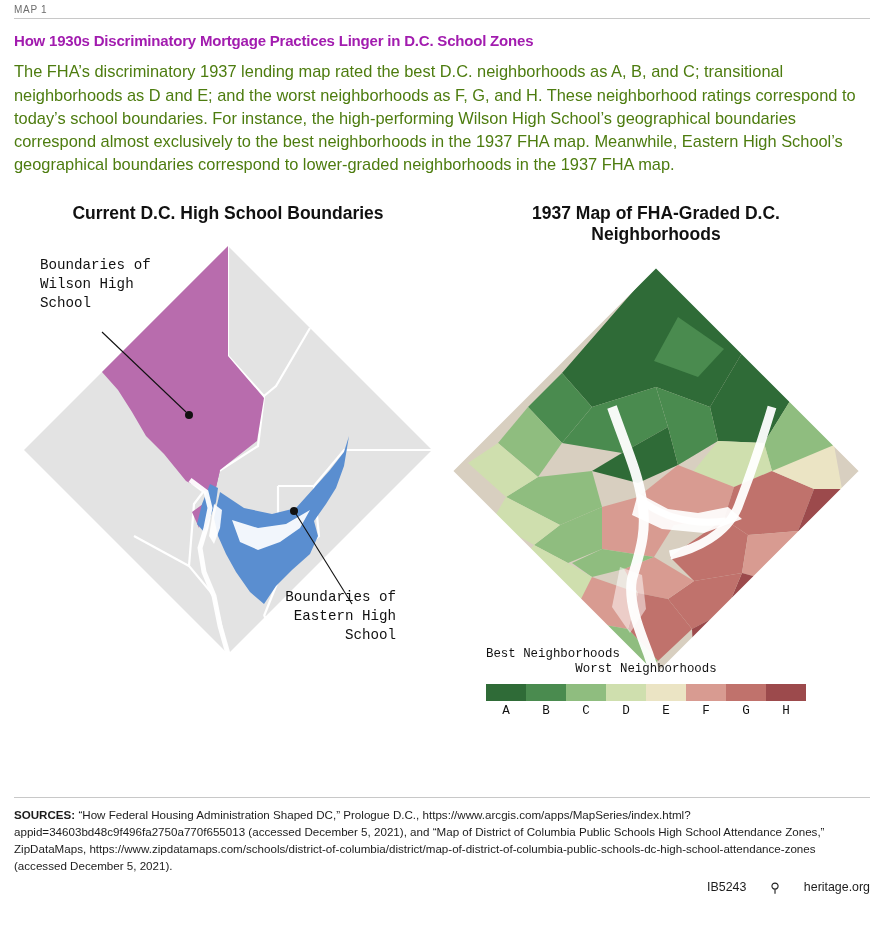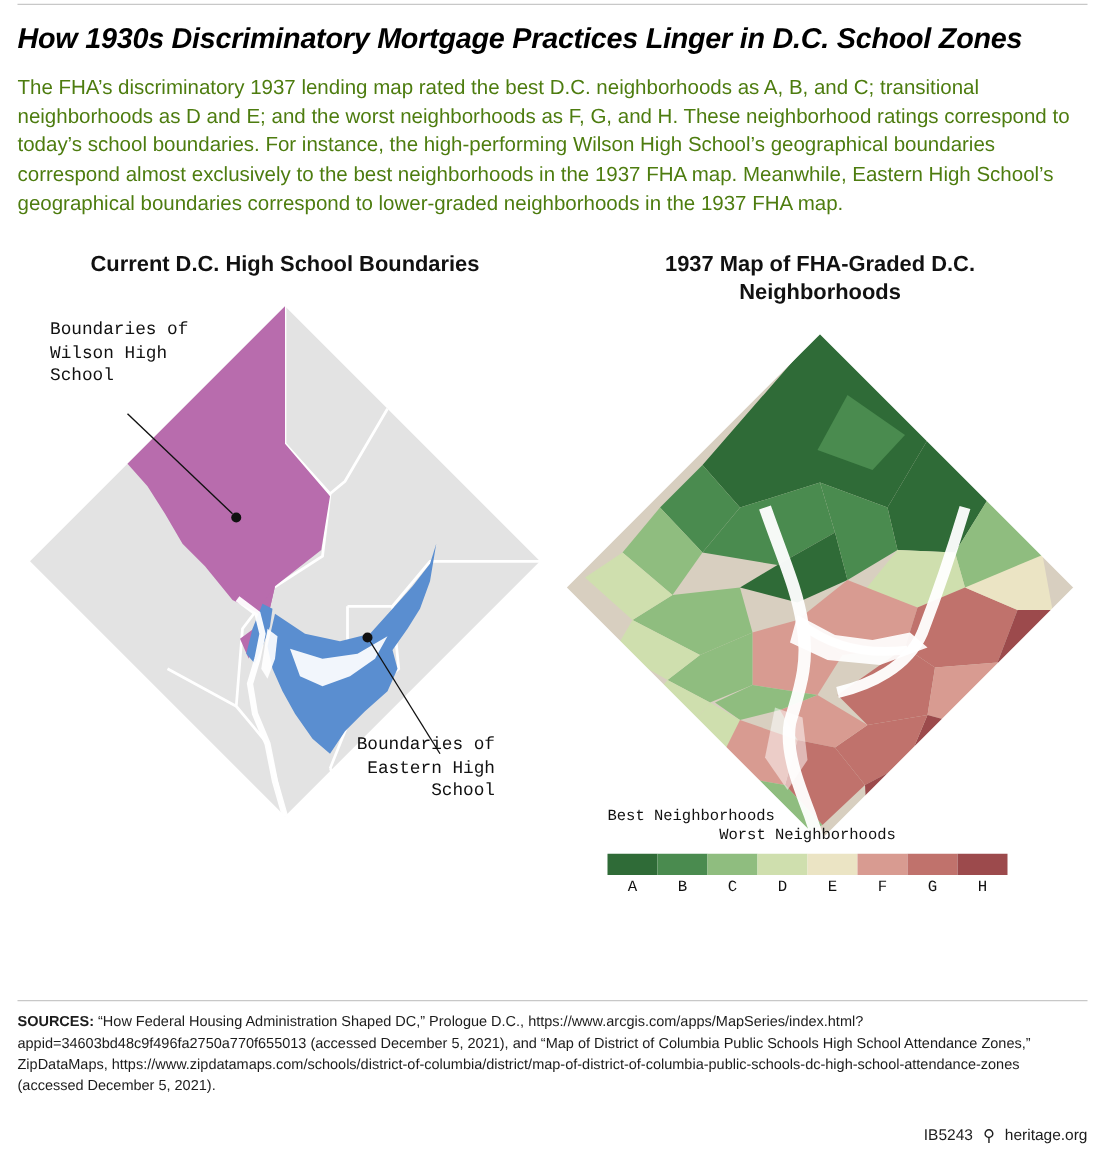--- a/index.html
+++ b/index.html
@@ -27,27 +27,26 @@
     letter-spacing: 0.07em;
     color: #6d6d6d;
     font-weight: 400;
     padding-top: 4px;
   }
   .rule-top {
     border-top: 1px solid #c8c8c8;
     margin-top: 3px;
   }
   .title {
-    font-size: 23px;
+    font-size: 15px;
     font-weight: 700;
     letter-spacing: -0.2px;
     margin-top: 13px;
     line-height: 1.15;
-    color: #000000;
-    font-style: italic;
+    color: #a21caf;
   }
   .deck {
     font-size: 16.4px;
     line-height: 1.42;
     margin-top: 11px;
     color: #4d7c0f;
     max-width: 862px;
   }
   .panels {
     position: relative;
@@ -145,40 +144,41 @@
   .rule-bottom {
     position: absolute;
     left: 14px;
     top: 797px;
     width: 856px;
     border-top: 1px solid #c8c8c8;
   }
   .footer {
     position: absolute;
     right: 14px;
-    top: 898px;
+    top: 880px;
     font-size: 12.4px;
     color: #1c1c1c;
     display: flex;
     align-items: flex-end;
-    gap: 8px;
+    gap: 24px;
   }
   .footer .brand {
     font-weight: 400;
   }
   .heritage-mark {
     font-size: 13px;
     line-height: 1;
   }
 </style>
 </head>
 <body>
 
 <div class="page">
 
+  <div class="kicker">MAP 1</div>
   <div class="rule-top"></div>
 
   <h1 class="title">How 1930s Discriminatory Mortgage Practices Linger in D.C. School Zones</h1>
   <p class="deck">The FHA’s discriminatory 1937 lending map rated the best D.C. neighborhoods as A, B, and C; transitional neighborhoods as D and E; and the worst neighborhoods as F, G, and H. These neighborhood ratings correspond to today’s school boundaries. For instance, the high-performing Wilson High School’s geographical boundaries correspond almost exclusively to the best neighborhoods in the 1937 FHA map. Meanwhile, Eastern High School’s geographical boundaries correspond to lower-graded neighborhoods in the 1937 FHA map.</p>
 
   <div class="panels">
 
     <div class="panel">
       <div class="panel-title">Current D.C. High School Boundaries</div>
 

